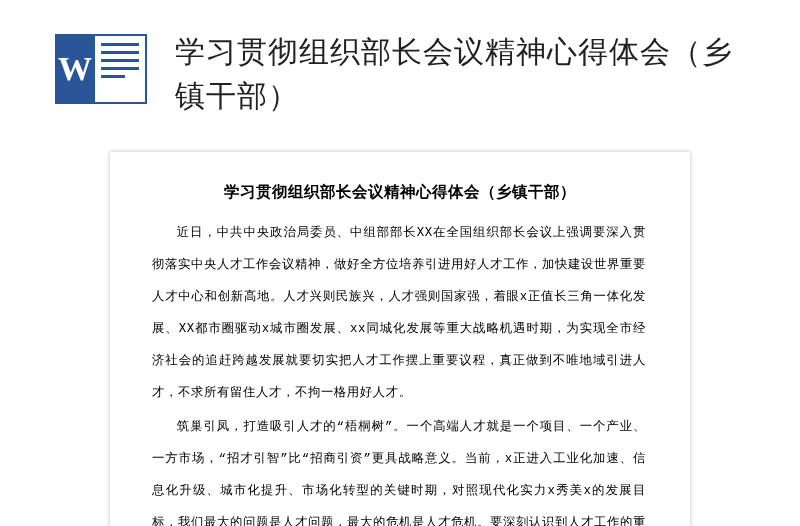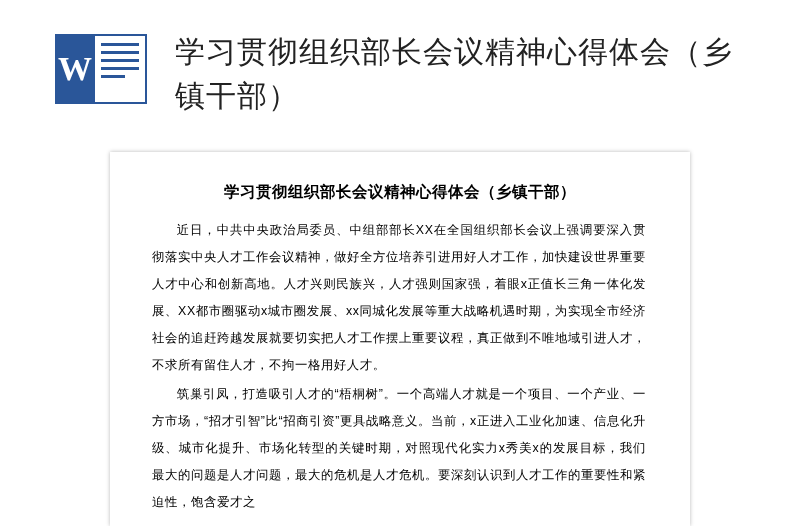--- a/index.html
+++ b/index.html
@@ -100,23 +100,23 @@
   .sheet-title {
     text-align: center;
     font-family: "Liberation Serif", serif;
     font-weight: bold;
     font-size: 15.5px;
     color: #000000;
     margin: 8px 0 14px 0;
     letter-spacing: 0.5px;
   }
   .sheet p {
-    font-family: Liberation Sans, sans-serif;
+    font-family: Liberation Mono, monospace;
     font-size: 12.4px;
-    line-height: 27px;
+    line-height: 32px;
     color: #000000;
     margin: 0 2px 2px 0;
     text-align: justify;
     text-justify: inter-ideograph;
     text-indent: 2em;
     letter-spacing: 0.6px;
   }
 </style>
 </head>
 <body>

